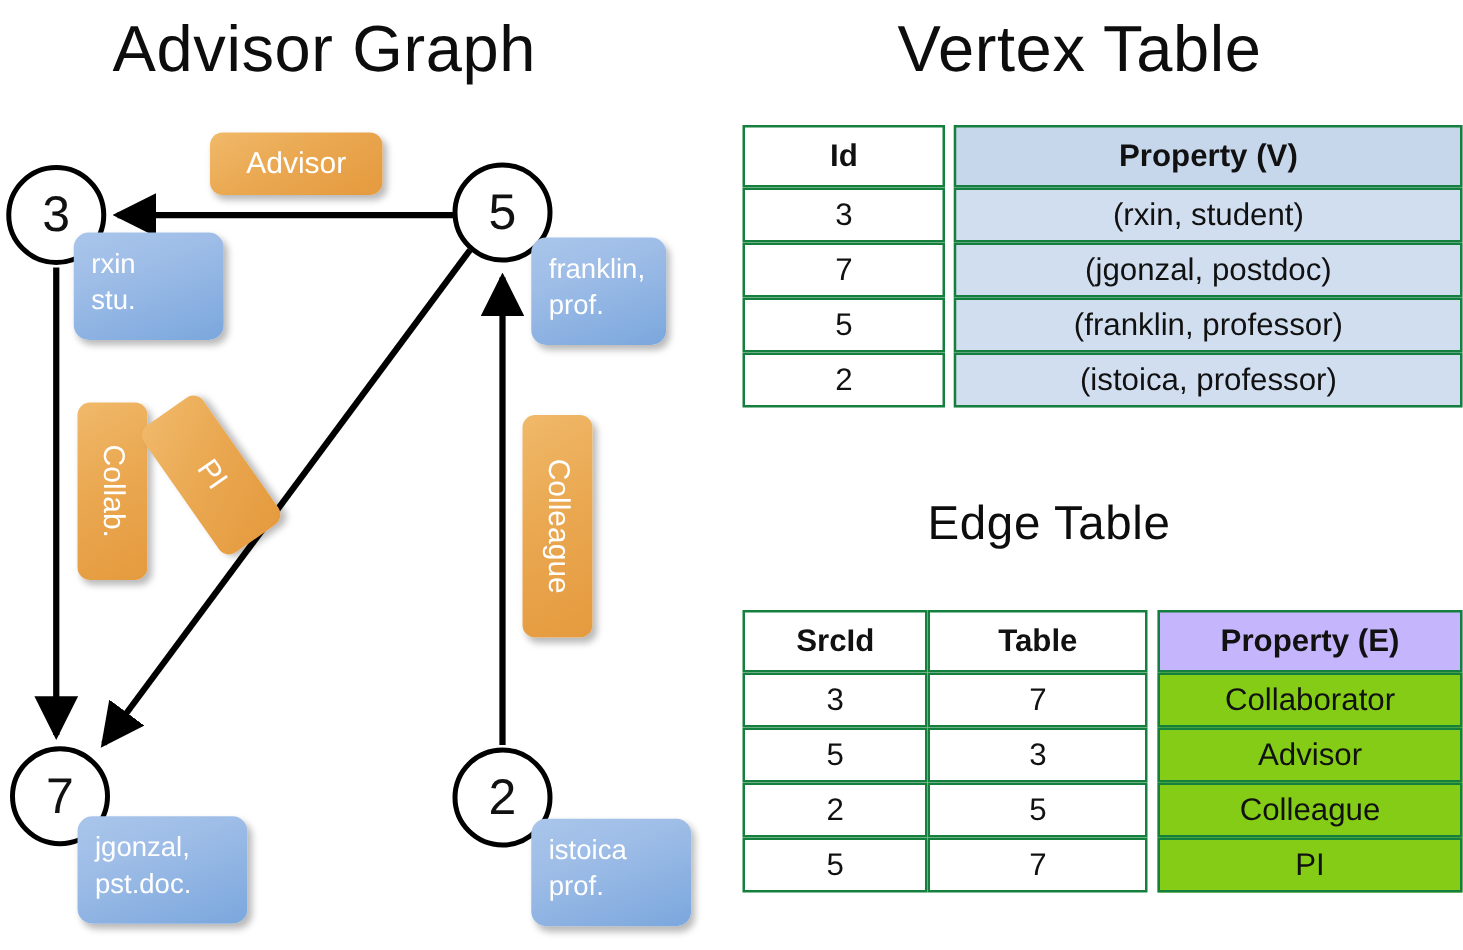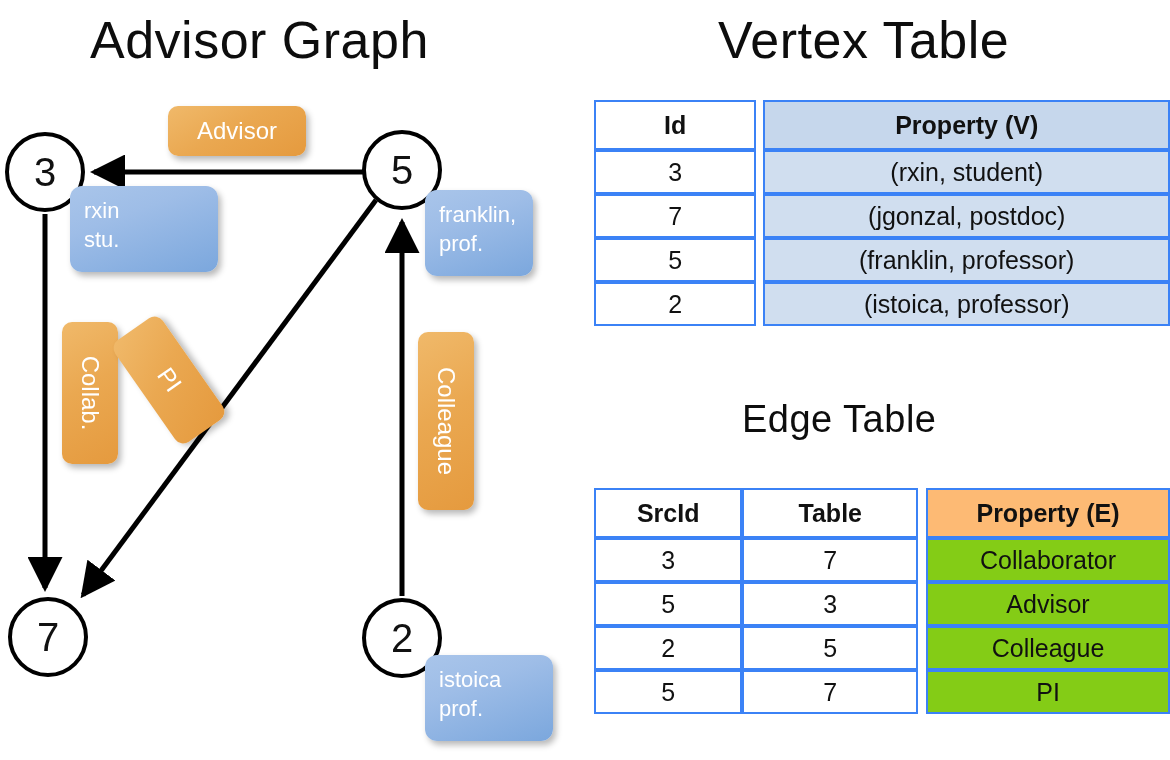--- a/index.html
+++ b/index.html
@@ -73,21 +73,21 @@
     box-shadow: 3px 4px 6px rgba(0,0,0,0.28);
     color: #ffffff;
     font-size: 22px;
     font-weight: 300;
     line-height: 1.32;
     padding: 10px 14px;
     box-sizing: border-box;
     z-index: 5;
     font-family: "Liberation Sans", sans-serif;
   }
-  #prop-rxin      { left: 70px;  top: 186px; width: 148px; height: 86px; }
+  #prop-rxin      { left: 59px;  top: 186px; width: 120px; height: 86px; }
   #prop-franklin  { left: 425px; top: 190px; width: 108px; height: 86px; }
   #prop-jgonzal   { left: 62px;  top: 653px; width: 136px; height: 86px; }
   #prop-istoica   { left: 425px; top: 655px; width: 128px; height: 86px; }
   .prop-line { display: block; white-space: nowrap; }
 
   
   .edge-label {
     position: absolute;
     border-radius: 10px;
     background: linear-gradient(150deg, #f0b96a 0%, #eaa851 45%, #e59a3e 100%);
@@ -128,21 +128,21 @@
   .vtext { display: inline-block; }
 
   
   .tbl {
     position: absolute;
     border-collapse: separate;
     border-spacing: 0;
     font-family: "Liberation Sans", sans-serif;
   }
   .tbl td, .tbl th {
-    border: 2px solid #3b82f6;
+    border: 2px solid #15803d;
     padding: 0;
     text-align: center;
     font-weight: 300;
     font-size: 25px;
     color: #111111;
     background: #ffffff;
     height: 44px;
     box-sizing: border-box;
   }
   .tbl th {
@@ -161,21 +161,21 @@
   #vertex-table { left: 594px; top: 100px; }
   #vertex-table .col-id   { width: 180px; }
   #vertex-table .col-prop { width: 444px; background: #d0deef; }
   #vertex-table th.col-prop { background: #c6d7ec; }
 
   
   #edge-table { left: 594px; top: 488px; }
   #edge-table .col-src  { width: 150px; }
   #edge-table .col-dst  { width: 178px; }
   #edge-table .col-prop { width: 246px; background: #84cc16; }
-  #edge-table th.col-prop { background: #fdba74; }
+  #edge-table th.col-prop { background: #c4b5fd; }
 </style>
 </head>
 <body>
 
 <div class="title" id="title-property-graph">Advisor Graph</div>
 
 <div class="title" id="title-vertex-table">Vertex Table</div>
 
 <div class="title" id="title-edge-table">Edge Table</div>
 
@@ -211,20 +211,24 @@
   </div>
 
   <div class="prop-box" id="prop-rxin">
     <span class="prop-line">rxin</span>
     <span class="prop-line">stu.</span>
   </div>
   <div class="prop-box" id="prop-franklin">
     <span class="prop-line">franklin,</span>
     <span class="prop-line">prof.</span>
   </div>
+  <div class="prop-box" id="prop-jgonzal">
+    <span class="prop-line">jgonzal,</span>
+    <span class="prop-line">pst.doc.</span>
+  </div>
   <div class="prop-box" id="prop-istoica">
     <span class="prop-line">istoica</span>
     <span class="prop-line">prof.</span>
   </div>
 
   <div class="edge-label" id="edge-label-advisor">
     <span class="vtext">Advisor</span>
   </div>
   <div class="edge-label" id="edge-label-collab">
     <span class="vtext">Collab.</span>

